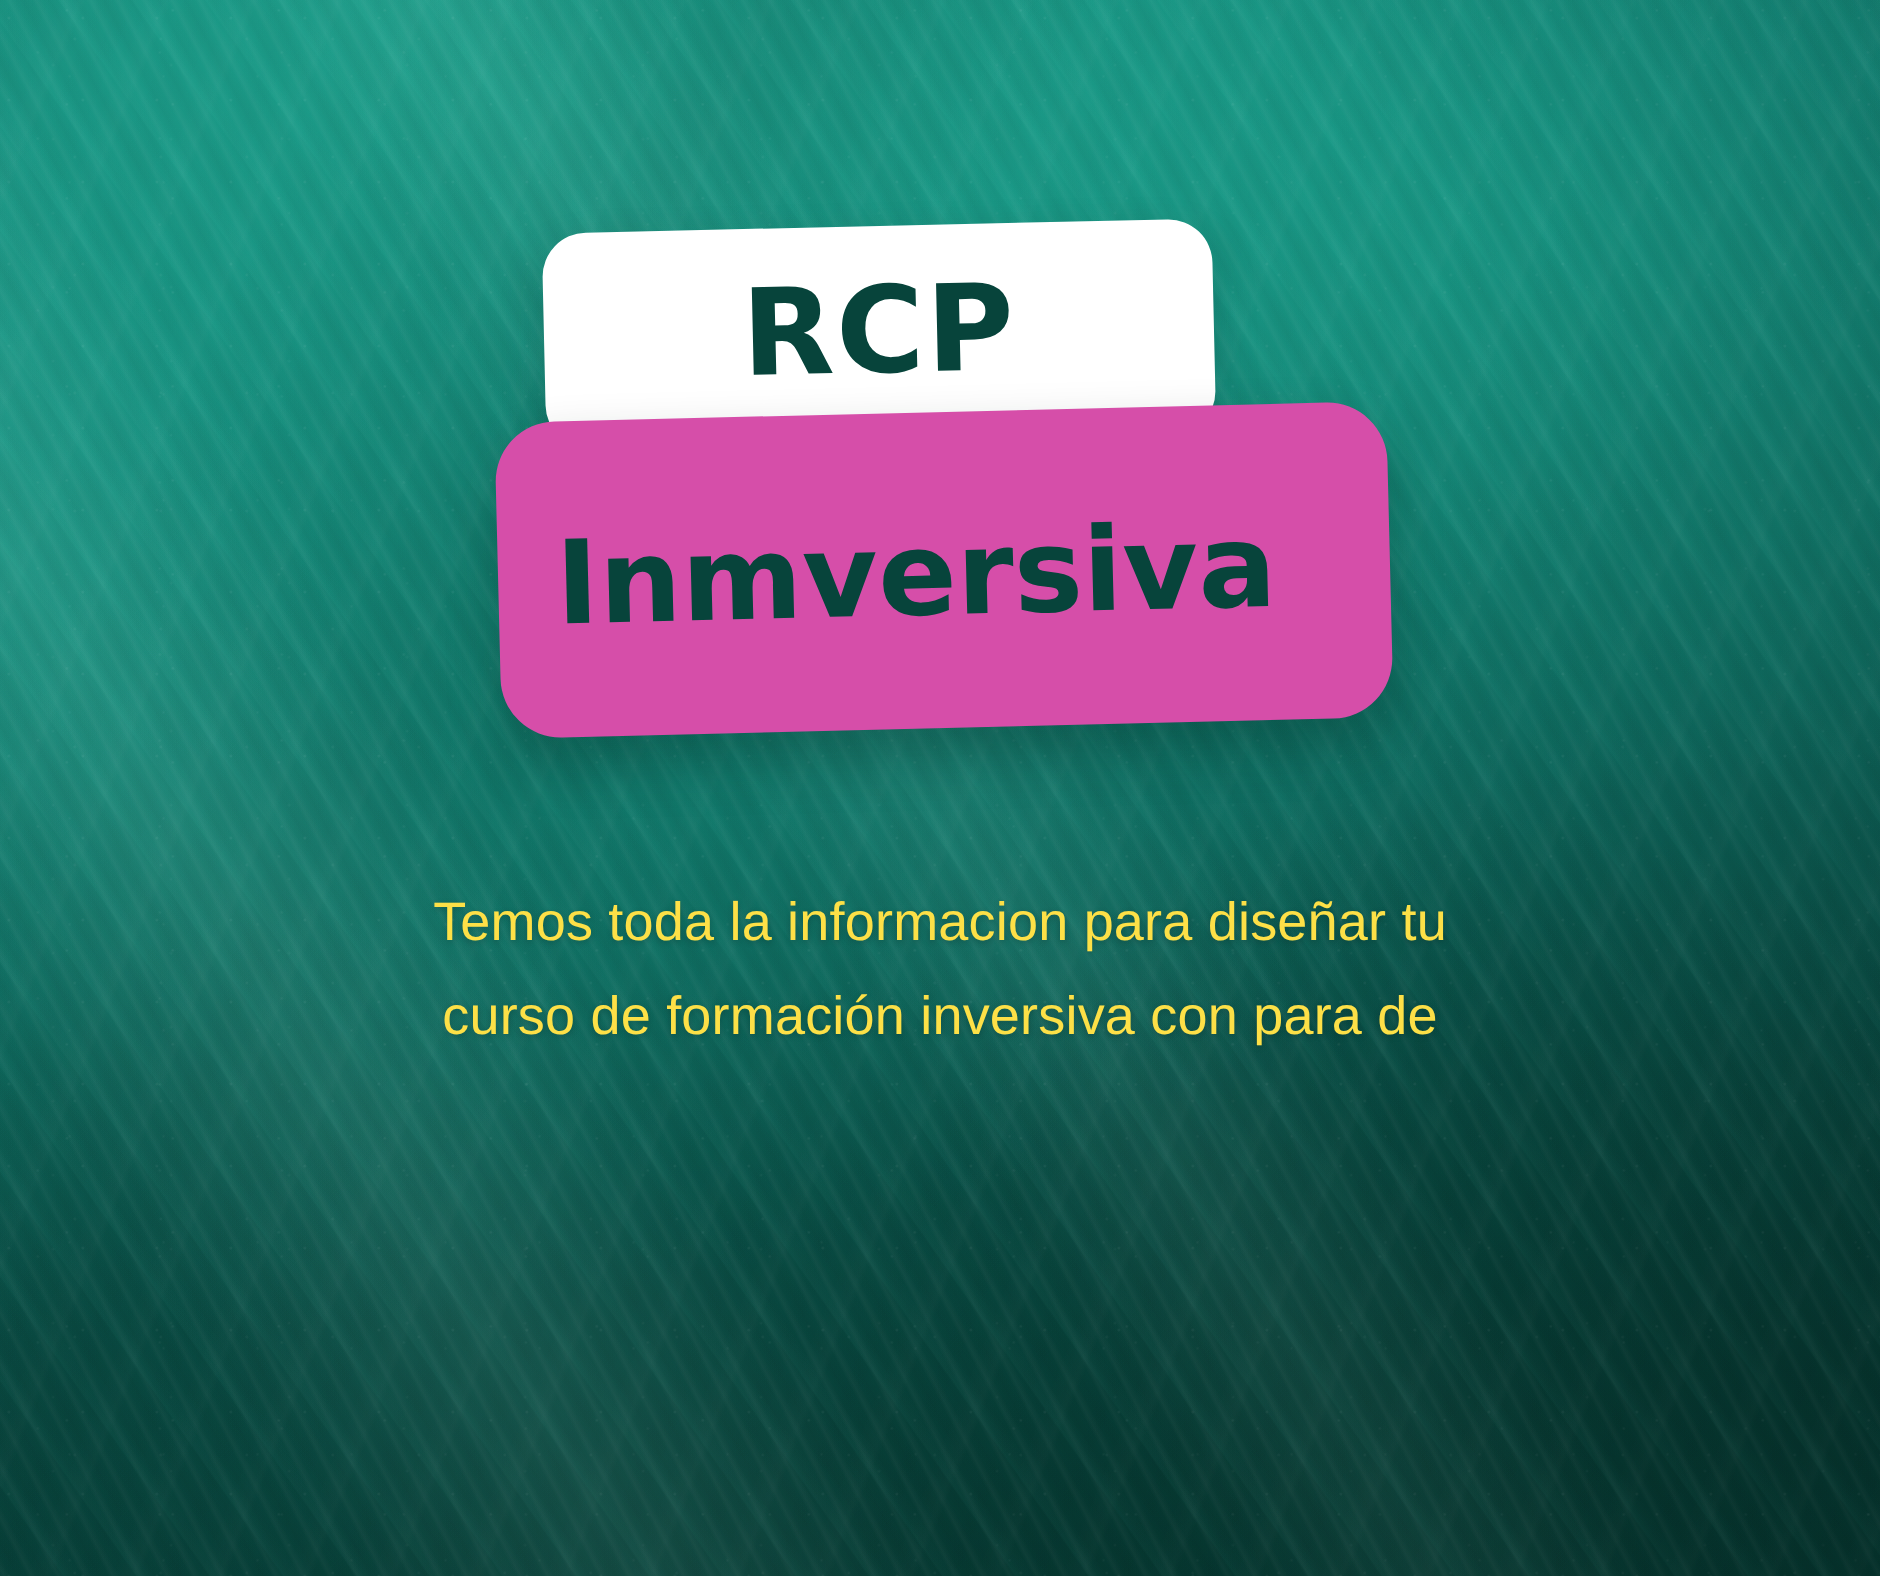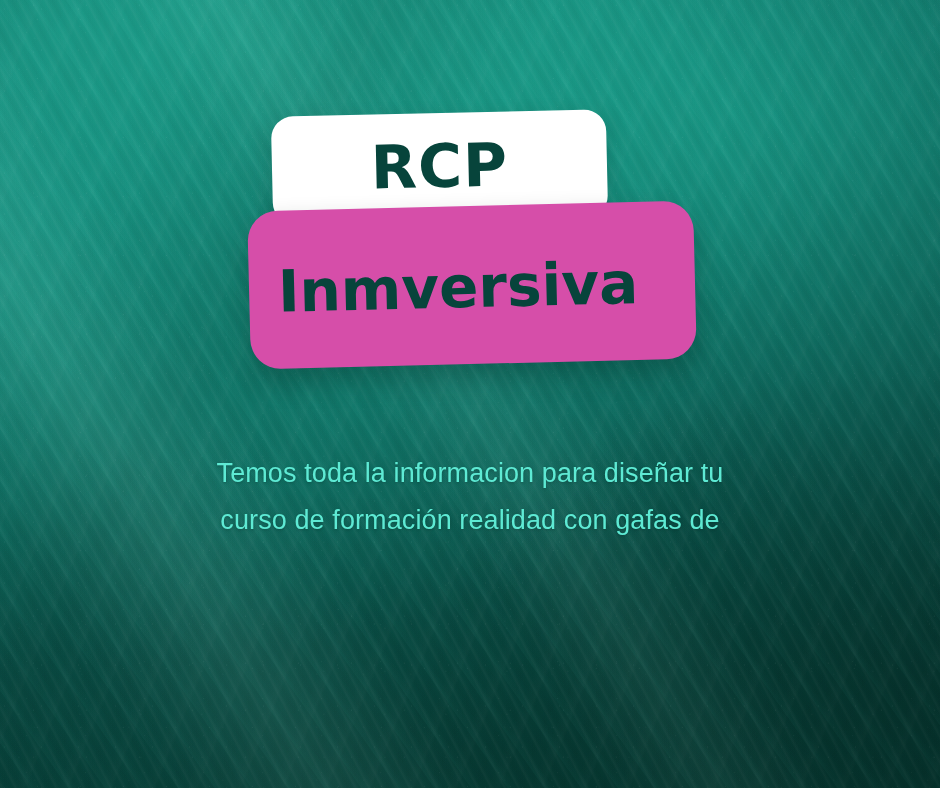--- a/index.html
+++ b/index.html
@@ -173,29 +173,28 @@
   }
 
   
   .subtitle {
     position: absolute;
     left: 50%;
     top: 438px;
     transform: translateX(-50%);
     width: 660px;
     text-align: center;
-    color: #5eead4;
+    color: #fde047;
     font-family: "Liberation Sans", sans-serif;
     font-size: 27px;
     font-weight: 400;
     line-height: 47px;
     letter-spacing: 0.1px;
     text-shadow: 0 1px 3px rgba(0,0,0,0.20);
     z-index: 3;
-    margin-top: 12px;
   }
   .subtitle-line { display: block; }
 </style>
 </head>
 <body>
 
 <div class="poster">
 
   <div class="bg-base"></div>
   <div class="bg-sweeps"></div>
@@ -212,16 +211,16 @@
     </div>
 
     <div class="card card-pink">
       <span class="title-word secondary">Inmversiva</span>
     </div>
 
   </div>
 
   <div class="subtitle">
     <span class="subtitle-line">Temos toda la informacion para diseñar tu</span>
-    <span class="subtitle-line">curso de formación realidad con gafas de</span>
+    <span class="subtitle-line">curso de formación inversiva con para de</span>
   </div>
 
 </div>
 
 </body></html>

